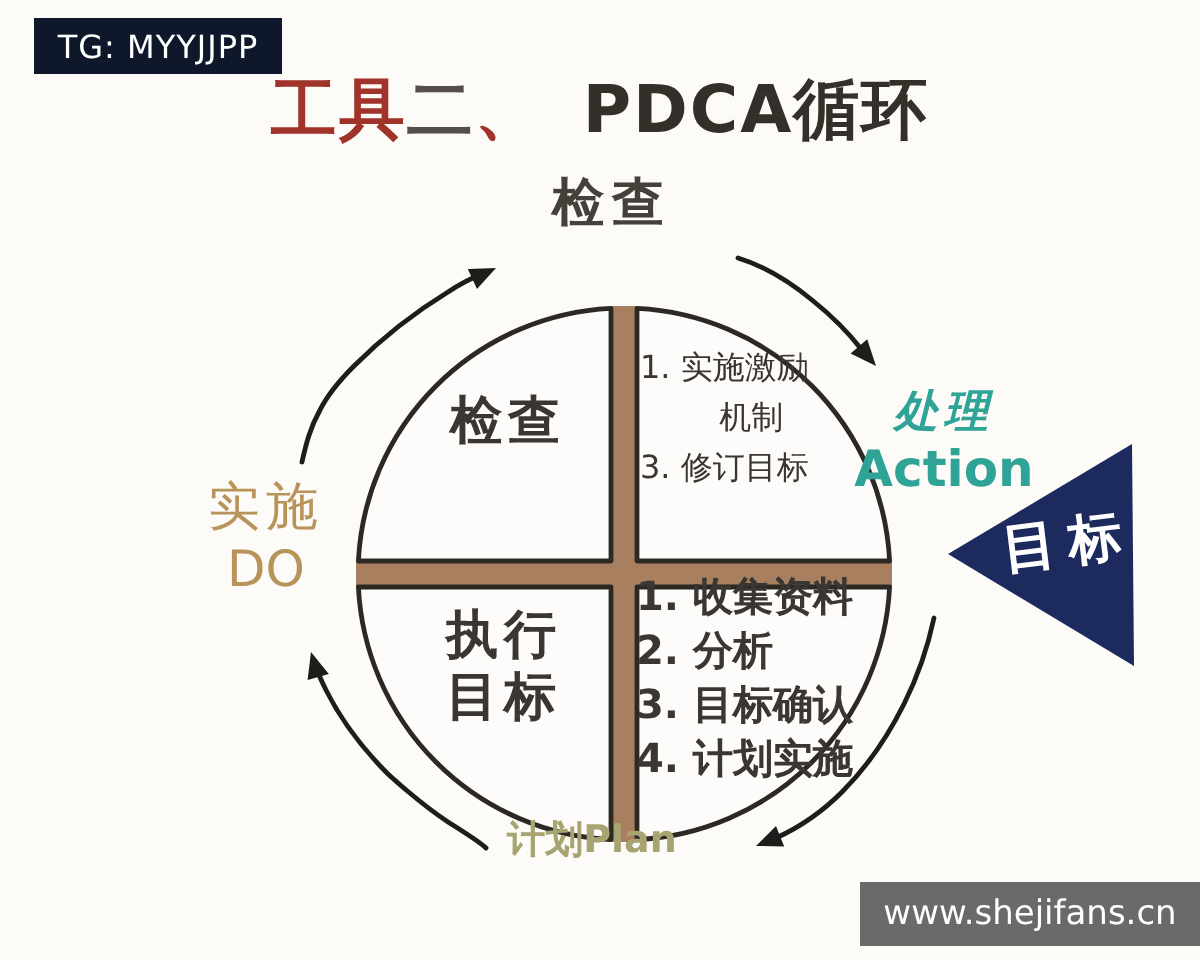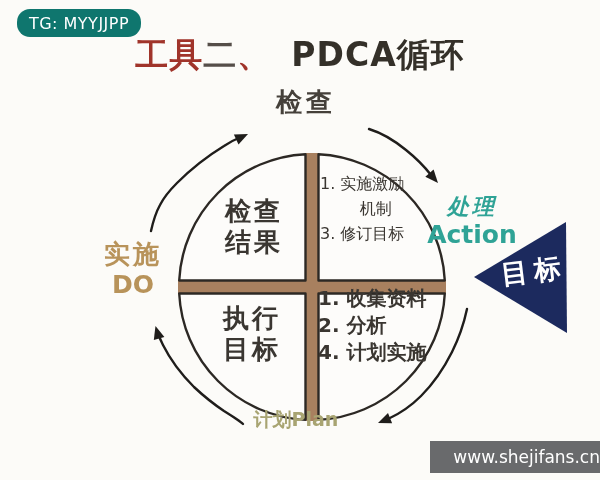--- a/index.html
+++ b/index.html
@@ -3,58 +3,58 @@
 <meta charset="utf-8">
 <style>
   html,body{margin:0;padding:0;background:#e9e9e9;}
   .page{
     position:relative;width:600px;height:480px;overflow:hidden;
     background:#fcfbf8;font-family:"DejaVu Sans","Liberation Sans",sans-serif;
   }
   .abs{position:absolute;}
   
   .badge{
-    left:17px;top:9px;width:124px;height:28px;background:#0f766e;color:#fff;
-    display:flex;align-items:center;justify-content:center;font-size:16px;letter-spacing:.5px;border-radius:13px;
+    left:17px;top:9px;width:124px;height:28px;background:#0f172a;color:#fff;
+    display:flex;align-items:center;justify-content:center;font-size:16px;letter-spacing:.5px;
   }
   
   .title{
     left:0;top:33px;width:600px;text-align:center;font-size:33px;font-weight:bold;letter-spacing:1px;
   }
   .title .t-red{color:#a0342a;}
   .title .t-two{color:#554e49;}
   .title .t-main{color:#343029;margin-left:20px;}
   
   .diagram{left:0;top:0;width:600px;height:480px;}
   
   .check-label{left:248px;top:87px;width:116px;text-align:center;color:#45403a;font-weight:bold;}
   .check-label .zh{font-size:26px;letter-spacing:4px;line-height:30px;}
   .check-label .en{font-size:27px;line-height:30px;}
-  .do-label{left:93px;top:238px;width:80px;text-align:center;color:#b8935a;font-weight:bold;}
+  .do-label{left:93px;top:238px;width:80px;text-align:center;color:#b8935a;font-weight:normal;}
   .do-label .zh{font-size:26px;letter-spacing:3px;line-height:32px;}
   .do-label .en{font-size:25px;line-height:30px;}
   .action-label{left:423px;top:192px;width:98px;text-align:center;color:#2fa396;font-weight:bold;}
   .action-label .zh{font-size:22px;letter-spacing:3px;line-height:29px;font-style:italic;}
   .action-label .en{font-size:25px;line-height:27px;}
   .plan-label{left:240px;top:407px;width:112px;text-align:center;color:#a8a472;font-weight:bold;font-size:19px;}
   
   .q-check{left:205px;top:196px;width:98px;text-align:center;color:#3a3631;font-weight:bold;font-size:26px;line-height:31px;letter-spacing:3px;}
   .q-do{left:203px;top:303px;width:98px;text-align:center;color:#3a3631;font-weight:bold;font-size:26px;line-height:31px;letter-spacing:3px;}
   .q-action{left:320px;top:171px;color:#3a3631;font-weight:normal;font-size:16px;line-height:25px;}
   .q-action .wrap{margin-left:27px;text-align:center;}
   .q-plan{left:318px;top:285px;color:#3a3631;font-weight:bold;font-size:20px;line-height:27px;}
   
   .goal-text{
     left:496px;top:253px;width:76px;text-align:center;color:#ffffff;font-weight:bold;
     font-size:27px;letter-spacing:6px;transform:rotate(-7deg);
   }
   
   .footer{
     left:430px;top:441px;width:170px;height:32px;background:#696a6c;color:#fff;
-    display:flex;align-items:center;justify-content:flex-end;font-size:17px;
+    display:flex;align-items:center;justify-content:center;font-size:17px;
   }
 </style>
 </head>
 <body>
 
 <div class="page">
 
   <div class="abs badge">
     <span>TG: MYYJJPP</span>
   </div>
@@ -106,37 +106,37 @@
     <div class="zh">处理</div>
     <div class="en">Action</div>
   </div>
 
   <div class="abs plan-label">
     <span>计划</span><span>Plan</span>
   </div>
 
   <div class="abs q-check">
     <div>检查</div>
-    <div>结果</div>
   </div>
 
   <div class="abs q-do">
     <div>执行</div>
     <div>目标</div>
   </div>
 
   <div class="abs q-action">
     <div>1. 实施激励</div>
     <div class="wrap">机制</div>
     <div>3. 修订目标</div>
   </div>
 
   <div class="abs q-plan">
     <div>1. 收集资料</div>
     <div>2. 分析</div>
+    <div>3. 目标确认</div>
     <div>4. 计划实施</div>
   </div>
 
   <div class="abs goal-text">目标</div>
 
   <div class="abs footer">
     <span>www.shejifans.cn</span>
   </div>
 
 </div>

